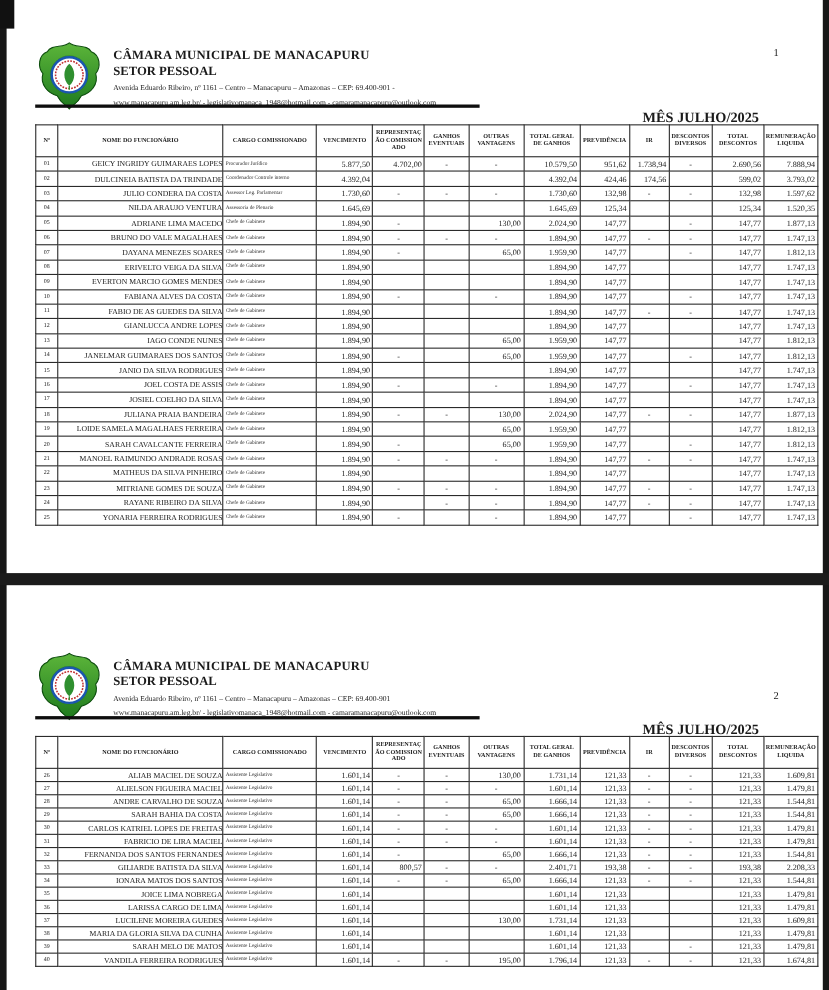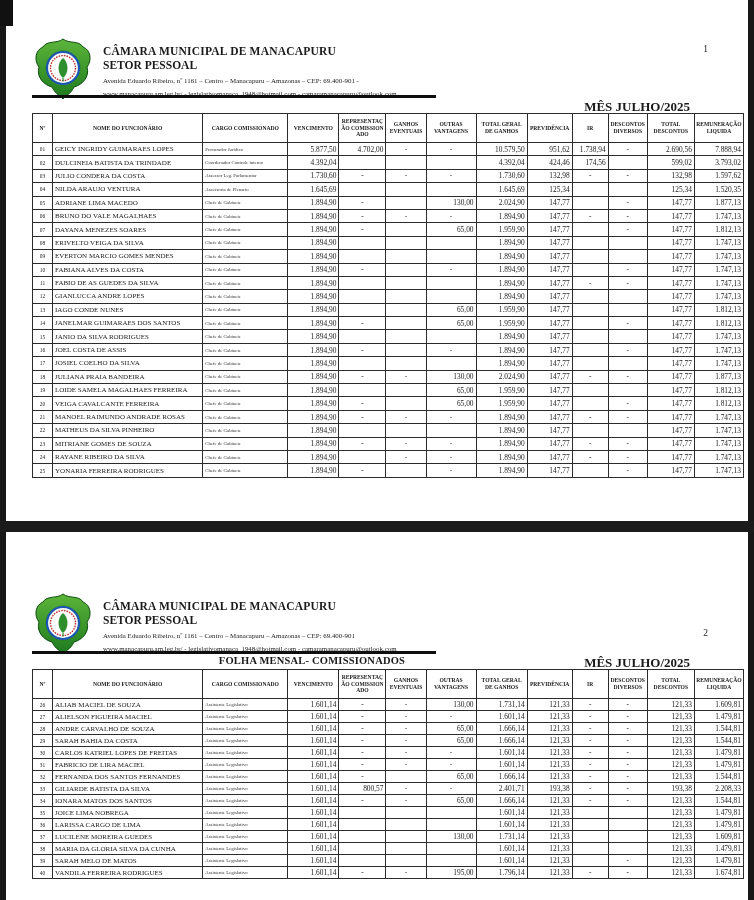--- a/index.html
+++ b/index.html
@@ -53,21 +53,21 @@
   th,td{border:1px solid #2b2b2b;overflow:hidden;white-space:nowrap;padding:0;}
   thead th{
     font-size:5.6px;font-weight:bold;text-align:center;vertical-align:middle;
     padding:1px;line-height:1.25;white-space:normal;height:26px;
   }
   .thc4{word-break:break-all;}
   #pg1 tbody td{height:12.4px;}
   #pg2 tbody td{height:11px;}
   tbody td{font-size:7.4px;vertical-align:middle;}
   .tdc0{text-align:center;font-size:5.4px;}
-  .tdc1{text-align:left;font-size:7px;padding-left:2px;}
+  .tdc1{text-align:right;font-size:7px;padding-left:2px;}
   .tdc2{text-align:left;font-size:4.8px;padding-left:2px;color:#333;}
   .tdc3,.tdc4,.tdc5,.tdc6,.tdc7,.tdc8,.tdc9,.tdc10,.tdc11,.tdc12{text-align:right;padding-right:2px;}
   td.dash{text-align:center;padding-right:0;}
 </style>
 </head>
 <body>
 
 <div class="canvas">
 
   <div class="page" id="pg1">
@@ -415,21 +415,21 @@
               <td class="tdc6">65,00</td>
               <td class="tdc7">1.959,90</td>
               <td class="tdc8">147,77</td>
               <td class="tdc9"></td>
               <td class="tdc10"></td>
               <td class="tdc11">147,77</td>
               <td class="tdc12">1.812,13</td>
             </tr>
             <tr>
               <td class="tdc0">20</td>
-              <td class="tdc1">VEIGA CAVALCANTE FERREIRA</td>
+              <td class="tdc1">SARAH CAVALCANTE FERREIRA</td>
               <td class="tdc2">Chefe de Gabinete</td>
               <td class="tdc3">1.894,90</td>
               <td class="tdc4 dash">-</td>
               <td class="tdc5"></td>
               <td class="tdc6">65,00</td>
               <td class="tdc7">1.959,90</td>
               <td class="tdc8">147,77</td>
               <td class="tdc9"></td>
               <td class="tdc10 dash">-</td>
               <td class="tdc11">147,77</td>
@@ -530,21 +530,20 @@
       <div class="hdr-text">
         <div class="org">CÂMARA MUNICIPAL DE MANACAPURU</div>
         <div class="dept">SETOR PESSOAL</div>
         <div class="addr">Avenida Eduardo Ribeiro, nº 1161 – Centro – Manacapuru – Amazonas – CEP: 69.400-901</div>
         <div class="www">www.manacapuru.am.leg.br/ - legislativomanaca_1948@hotmail.com - camaramanacapuru@outlook.com</div>
       </div>
     </div>
     <div class="pagenum">2</div>
     <div class="rule"></div>
     <div class="titlebar">
-      <div class="title">FOLHA MENSAL- COMISSIONADOS</div>
       <div class="month">MÊS JULHO/2025</div>
     </div>
     <div class="tbl">
       <table>
           <colgroup>
             <col style="width: 20px;">
             <col style="width: 150px;">
             <col style="width: 85px;">
             <col style="width: 51px;">
             <col style="width: 47px;">

